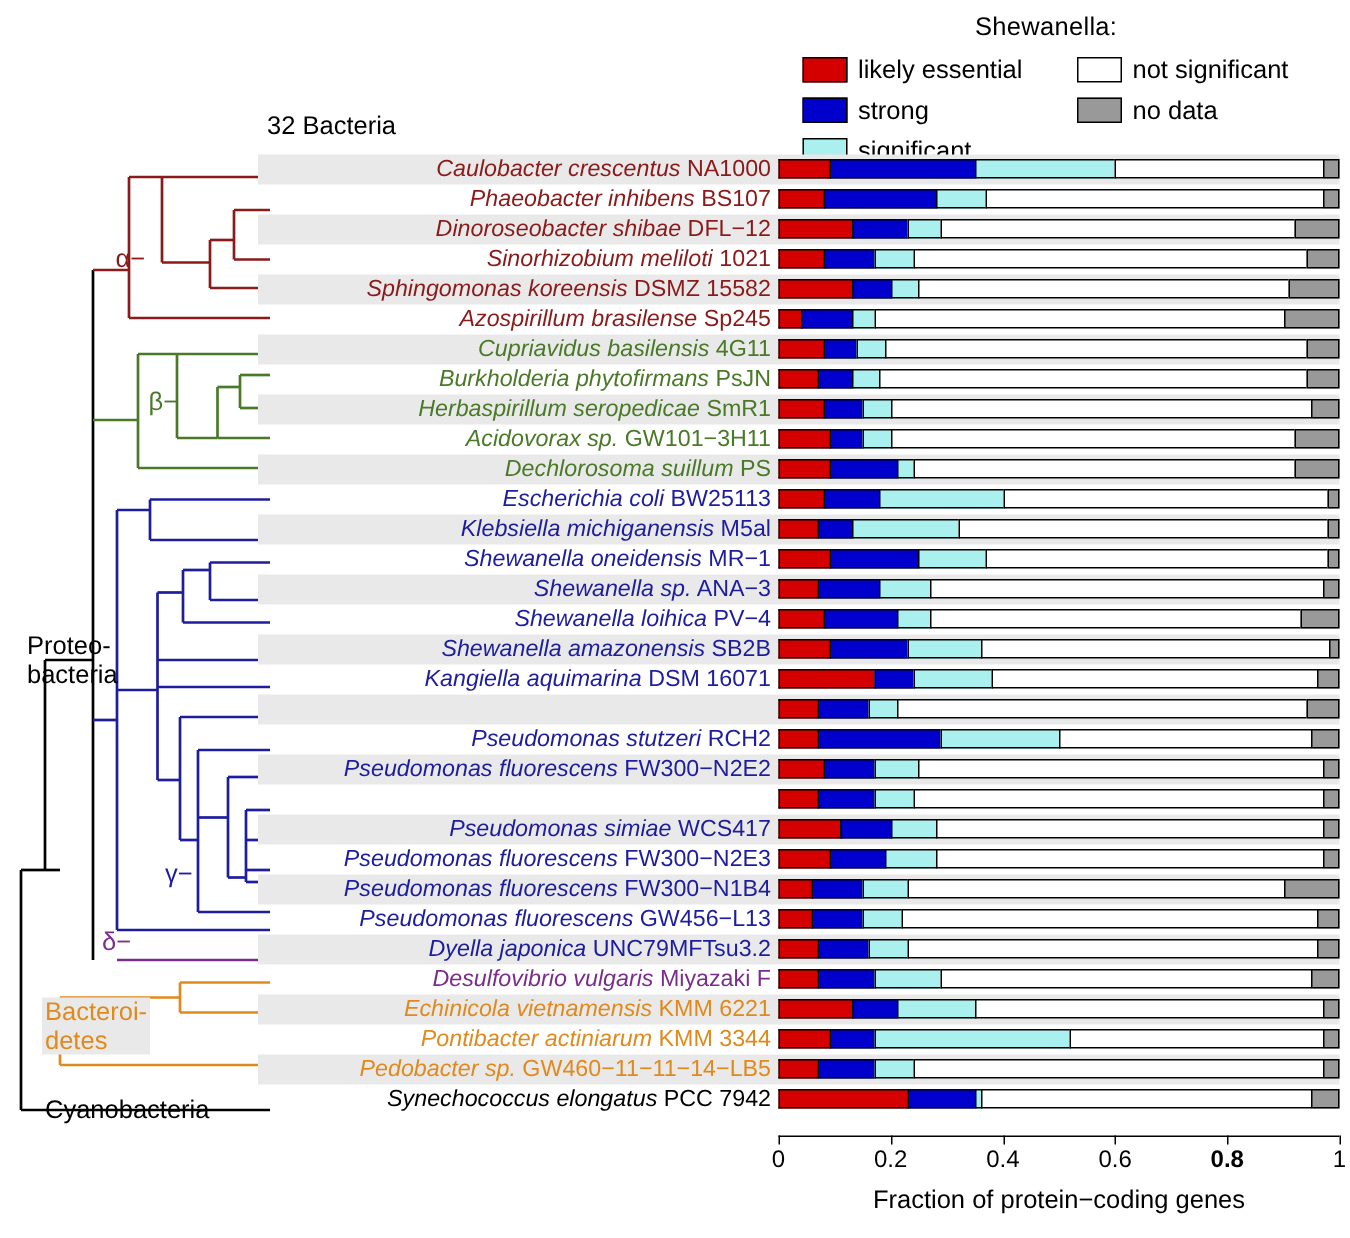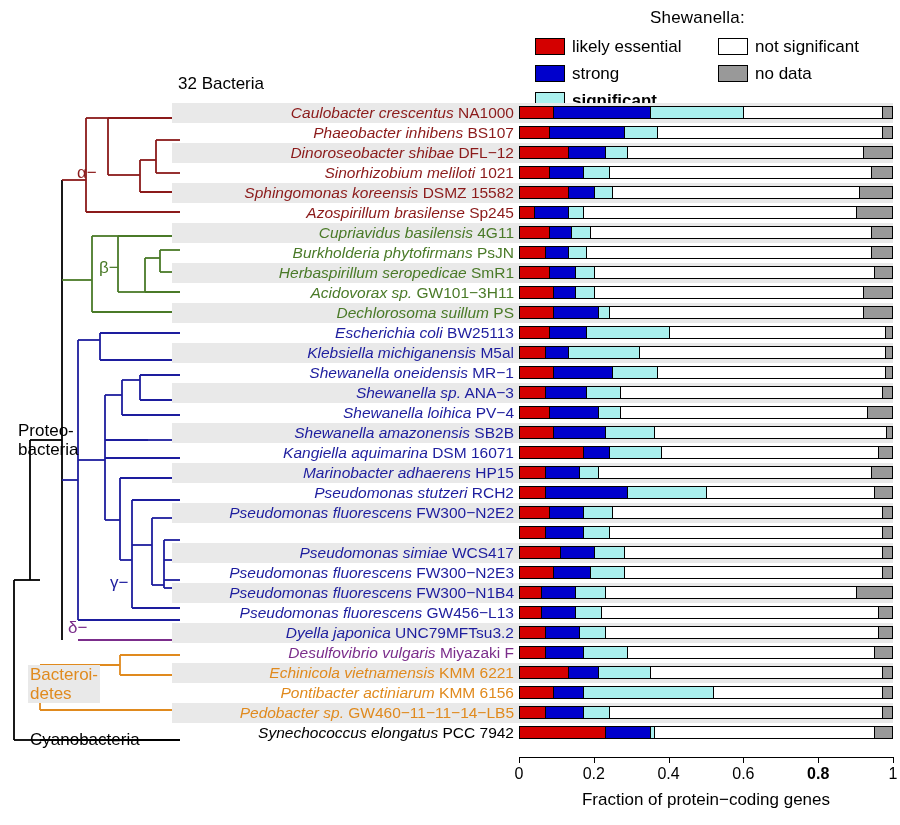--- a/index.html
+++ b/index.html
@@ -81,21 +81,21 @@
 
   <div class="legend-title">Shewanella:</div>
 
   <div class="legend-box" style="left:535px;top:38px;background:#d40000;"></div>
   <div class="legend-label" style="left:572px;top:37px;">likely essential</div>
 
   <div class="legend-box" style="left:535px;top:65px;background:#0000cc;"></div>
   <div class="legend-label" style="left:572px;top:64px;text-align:center;">strong</div>
 
   <div class="legend-box" style="left:535px;top:92px;background:#aaf0ee;"></div>
-  <div class="legend-label" style="left:572px;top:91px;font-weight:bold;">significant</div>
+  <div class="legend-label" style="left:572px;top:91px;">significant</div>
 
   <div class="legend-box" style="left:718px;top:38px;background:#ffffff;"></div>
   <div class="legend-label" style="left:755px;top:37px;">not significant</div>
 
   <div class="legend-box" style="left:718px;top:65px;background:#999999;"></div>
   <div class="legend-label" style="left:755px;top:64px;">no data</div>
 
   <div class="bact-count">32 Bacteria</div>
 
   <svg class="tree" viewBox="0 0 520 825">
@@ -220,36 +220,35 @@
       <div style="position: absolute; left: 172px; width: 348px; height: 20px; background: rgb(233, 233, 233); top: 343px;"></div>
       <div class="taxon" style="top: 345px; color: rgb(29, 29, 158);"><span class="sp">Klebsiella michiganensis</span><span> M5al</span></div>
       <div class="taxon" style="top: 365px; color: rgb(29, 29, 158);"><span class="sp">Shewanella oneidensis</span><span> MR−1</span></div>
       <div style="position: absolute; left: 172px; width: 348px; height: 20px; background: rgb(233, 233, 233); top: 383px;"></div>
       <div class="taxon" style="top: 385px; color: rgb(29, 29, 158);"><span class="sp">Shewanella sp.</span><span> ANA−3</span></div>
       <div class="taxon" style="top: 405px; color: rgb(29, 29, 158);"><span class="sp">Shewanella loihica</span><span> PV−4</span></div>
       <div style="position: absolute; left: 172px; width: 348px; height: 20px; background: rgb(233, 233, 233); top: 423px;"></div>
       <div class="taxon" style="top: 425px; color: rgb(29, 29, 158);"><span class="sp">Shewanella amazonensis</span><span> SB2B</span></div>
       <div class="taxon" style="top: 445px; color: rgb(29, 29, 158);"><span class="sp">Kangiella aquimarina</span><span> DSM 16071</span></div>
       <div style="position: absolute; left: 172px; width: 348px; height: 20px; background: rgb(233, 233, 233); top: 463px;"></div>
-      <div class="taxon" style="top: 465px; color: rgb(29, 29, 158);"><span class="sp">Marinobacter adhaerens</span><span> HP15</span></div>
       <div class="taxon" style="top: 485px; color: rgb(29, 29, 158);"><span class="sp">Pseudomonas stutzeri</span><span> RCH2</span></div>
       <div style="position: absolute; left: 172px; width: 348px; height: 20px; background: rgb(233, 233, 233); top: 503px;"></div>
       <div class="taxon" style="top: 505px; color: rgb(29, 29, 158);"><span class="sp">Pseudomonas fluorescens</span><span> FW300−N2E2</span></div>
       <div style="position: absolute; left: 172px; width: 348px; height: 20px; background: rgb(233, 233, 233); top: 543px;"></div>
       <div class="taxon" style="top: 545px; color: rgb(29, 29, 158);"><span class="sp">Pseudomonas simiae</span><span> WCS417</span></div>
       <div class="taxon" style="top: 565px; color: rgb(29, 29, 158);"><span class="sp">Pseudomonas fluorescens</span><span> FW300−N2E3</span></div>
       <div style="position: absolute; left: 172px; width: 348px; height: 20px; background: rgb(233, 233, 233); top: 583px;"></div>
       <div class="taxon" style="top: 585px; color: rgb(29, 29, 158);"><span class="sp">Pseudomonas fluorescens</span><span> FW300−N1B4</span></div>
       <div class="taxon" style="top: 605px; color: rgb(29, 29, 158);"><span class="sp">Pseudomonas fluorescens</span><span> GW456−L13</span></div>
       <div style="position: absolute; left: 172px; width: 348px; height: 20px; background: rgb(233, 233, 233); top: 623px;"></div>
       <div class="taxon" style="top: 625px; color: rgb(29, 29, 158);"><span class="sp">Dyella japonica</span><span> UNC79MFTsu3.2</span></div>
       <div class="taxon" style="top: 645px; color: rgb(123, 45, 139);"><span class="sp">Desulfovibrio vulgaris</span><span> Miyazaki F</span></div>
       <div style="position: absolute; left: 172px; width: 348px; height: 20px; background: rgb(233, 233, 233); top: 663px;"></div>
       <div class="taxon" style="top: 665px; color: rgb(224, 138, 30);"><span class="sp">Echinicola vietnamensis</span><span> KMM 6221</span></div>
-      <div class="taxon" style="top: 685px; color: rgb(224, 138, 30);"><span class="sp">Pontibacter actiniarum</span><span> KMM 6156</span></div>
+      <div class="taxon" style="top: 685px; color: rgb(224, 138, 30);"><span class="sp">Pontibacter actiniarum</span><span> KMM 3344</span></div>
       <div style="position: absolute; left: 172px; width: 348px; height: 20px; background: rgb(233, 233, 233); top: 703px;"></div>
       <div class="taxon" style="top: 705px; color: rgb(224, 138, 30);"><span class="sp">Pedobacter sp.</span><span> GW460−11−11−14−LB5</span></div>
       <div class="taxon" style="top: 725px; color: rgb(0, 0, 0);"><span class="sp">Synechococcus elongatus</span><span> PCC 7942</span></div>
     </div>
 
   <div class="plot" id="plot">
       <div class="rowband" style="top: 0px;"></div>
       <div class="bar" style="top: 3px; width: 374px;">
         <span style="width: 33.66px; background: rgb(212, 0, 0);"></span>
         <span style="width: 97.24px; background: rgb(0, 0, 204);"></span>

